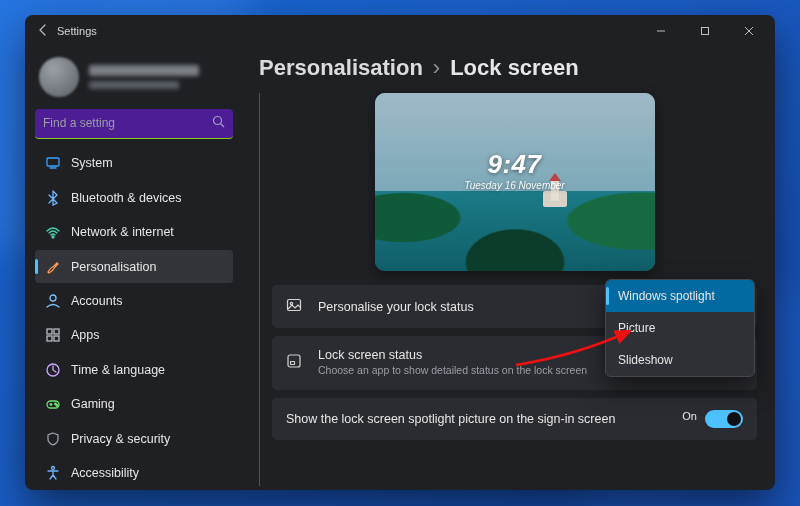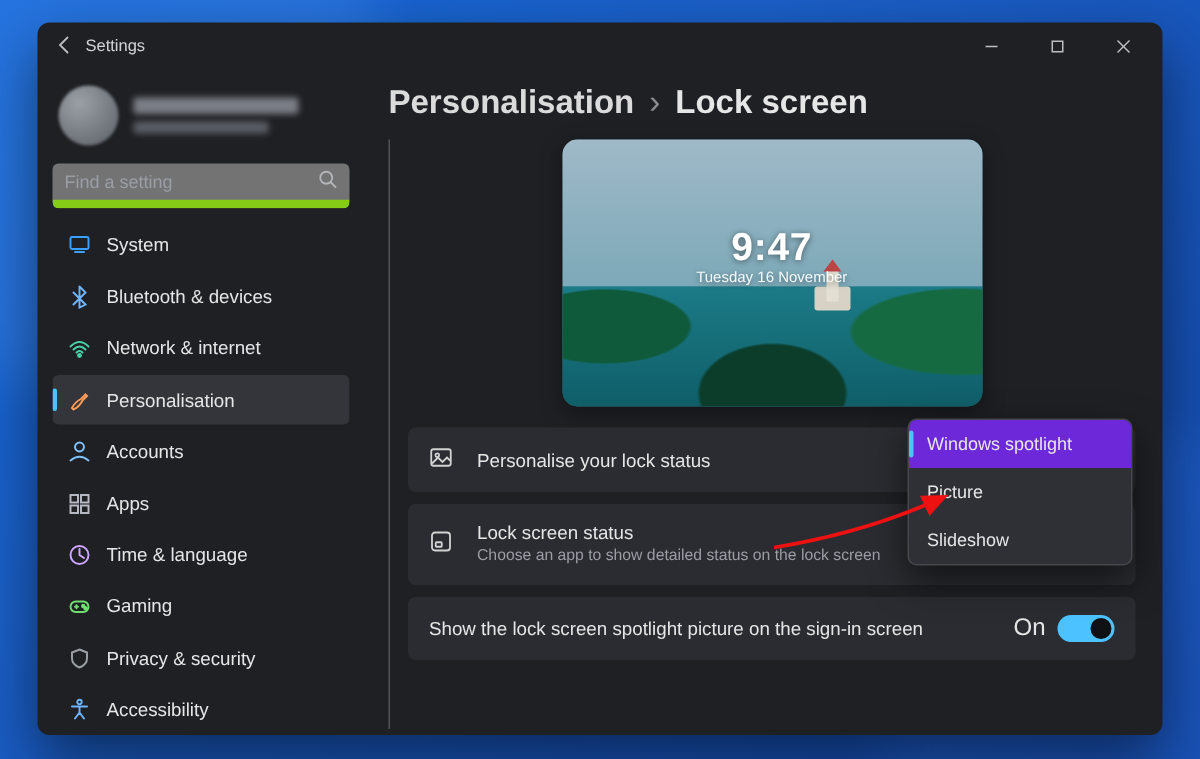--- a/index.html
+++ b/index.html
@@ -34,22 +34,22 @@
 
   
   .sidebar { width:218px; padding: 4px 10px 0 10px; display:flex; flex-direction:column; }
   .profile { display:flex; align-items:center; gap:10px; padding:6px 4px 12px 4px; }
   .avatar { width:40px; height:40px; border-radius:50%;
     background: radial-gradient(circle at 35% 30%, #9aa0a6, #5a5f66); filter: blur(1px); }
   .pname { filter: blur(2px); width:110px; height:11px; background:#7a7e85; border-radius:2px; margin-bottom:5px;}
   .pmail { filter: blur(2px); width:90px; height:8px; background:#5a5e65; border-radius:2px;}
 
   .searchwrap {
-    display:flex; align-items:center; background:#737373; border-radius:4px;
-    border-bottom:6px solid #84cc16; padding:0 8px; height:30px; margin-bottom:8px;
+    display:flex; align-items:center; background:#4c1d95; border-radius:4px;
+    border-bottom:1px solid #84cc16; padding:0 8px; height:30px; margin-bottom:8px;
   }
   .searchwrap input {
     flex:1; background:transparent; border:none; outline:none; color:#d0d0d0; font-size:12px;
   }
   .searchwrap input::placeholder{ color:#9a9ea5; }
   .searchicon { opacity:.7; }
 
   .nav { display:flex; flex-direction:column; gap:1px; overflow:hidden; }
   .nav-item {
     display:flex; align-items:center; gap:10px; height:34px; border-radius:4px;
@@ -83,45 +83,45 @@
       radial-gradient(ellipse 140px 60px at 10% 70%, #0f5a3a 40%, transparent 42%),
       radial-gradient(ellipse 180px 70px at 95% 72%, #166a42 40%, transparent 42%),
       radial-gradient(ellipse 120px 80px at 50% 95%, #0b3d2a 40%, transparent 42%);
   }
   .lake { position:absolute; left:0; right:0; top:55%; bottom:0;
     background: linear-gradient(#1b7b87, #0f5e68); }
   .castle { position:absolute; right:84px; top:86px; width:32px; height:28px; }
   .castle .base { position:absolute; bottom:0; left:4px; width:24px; height:16px; background:#d8d2c6; border-radius:2px;}
   .castle .tower { position:absolute; bottom:6px; left:12px; width:8px; height:22px; background:#e4dfd3; }
   .castle .roof { position:absolute; bottom:26px; left:10px; width:0; height:0; border-left:6px solid transparent; border-right:6px solid transparent; border-bottom:8px solid #b44; }
-  .clock { position:absolute; left:0; right:0; top:56px; text-align:center; color:#fff; text-shadow:0 1px 4px rgba(0,0,0,.5);}
+  .clock { position:absolute; left:0; right:0; top:56px; text-align:center; color:#fff; text-shadow:0 1px 4px rgba(0,0,0,.5);font-style:italic;}
   .clock .time { font-size:26px; font-weight:600; letter-spacing:.5px;}
   .clock .date { font-size:10px; opacity:.92; }
 
   .card {
     background:#2b2c31; border-radius:5px; padding:12px 14px; margin-bottom:8px;
     display:flex; align-items:center; gap:14px; position:relative;
   }
   .card .cico { width:18px; opacity:.9; }
   .card .ctext { flex:1; }
   .card .ctitle { font-size:12.5px; }
   .card .csub { font-size:10.5px; color:#9a9ea5; margin-top:2px; line-height:1.3; }
 
-  .toggle { display:flex; align-items:center; gap:8px; font-size:16px; }
+  .toggle { display:flex; align-items:flex-start; gap:8px; font-size:11px; }
   .switch { width:38px; height:18px; border-radius:10px; background:#4cc2ff; position:relative; }
   .switch::after { content:""; position:absolute; right:2px; top:2px; width:14px; height:14px; border-radius:50%; background:#101114; }
 
   
   .dropdown {
     position:absolute; right:2px; top:-6px; width:150px;
     background:#2f3035; border:1px solid #45474d; border-radius:6px;
     box-shadow: 0 10px 24px rgba(0,0,0,.55); z-index:5; overflow:hidden;
   }
   .dropdown .opt { padding:9px 12px; font-size:12px; position:relative; }
-  .dropdown .opt.selected { background:#6d28d9; }
+  .dropdown .opt.selected { background:#0369a1; }
   .dropdown .opt.selected::before {
     content:""; position:absolute; left:0; top:7px; bottom:7px; width:3px; border-radius:2px; background:#4cc2ff;
   }
 
   
   .arrow { position:absolute; z-index:6; pointer-events:none; }
 
   .section-head { font-size:12.5px; font-weight:600; padding: 6px 2px 0 2px; opacity:.95;}
 </style>
 </head>

